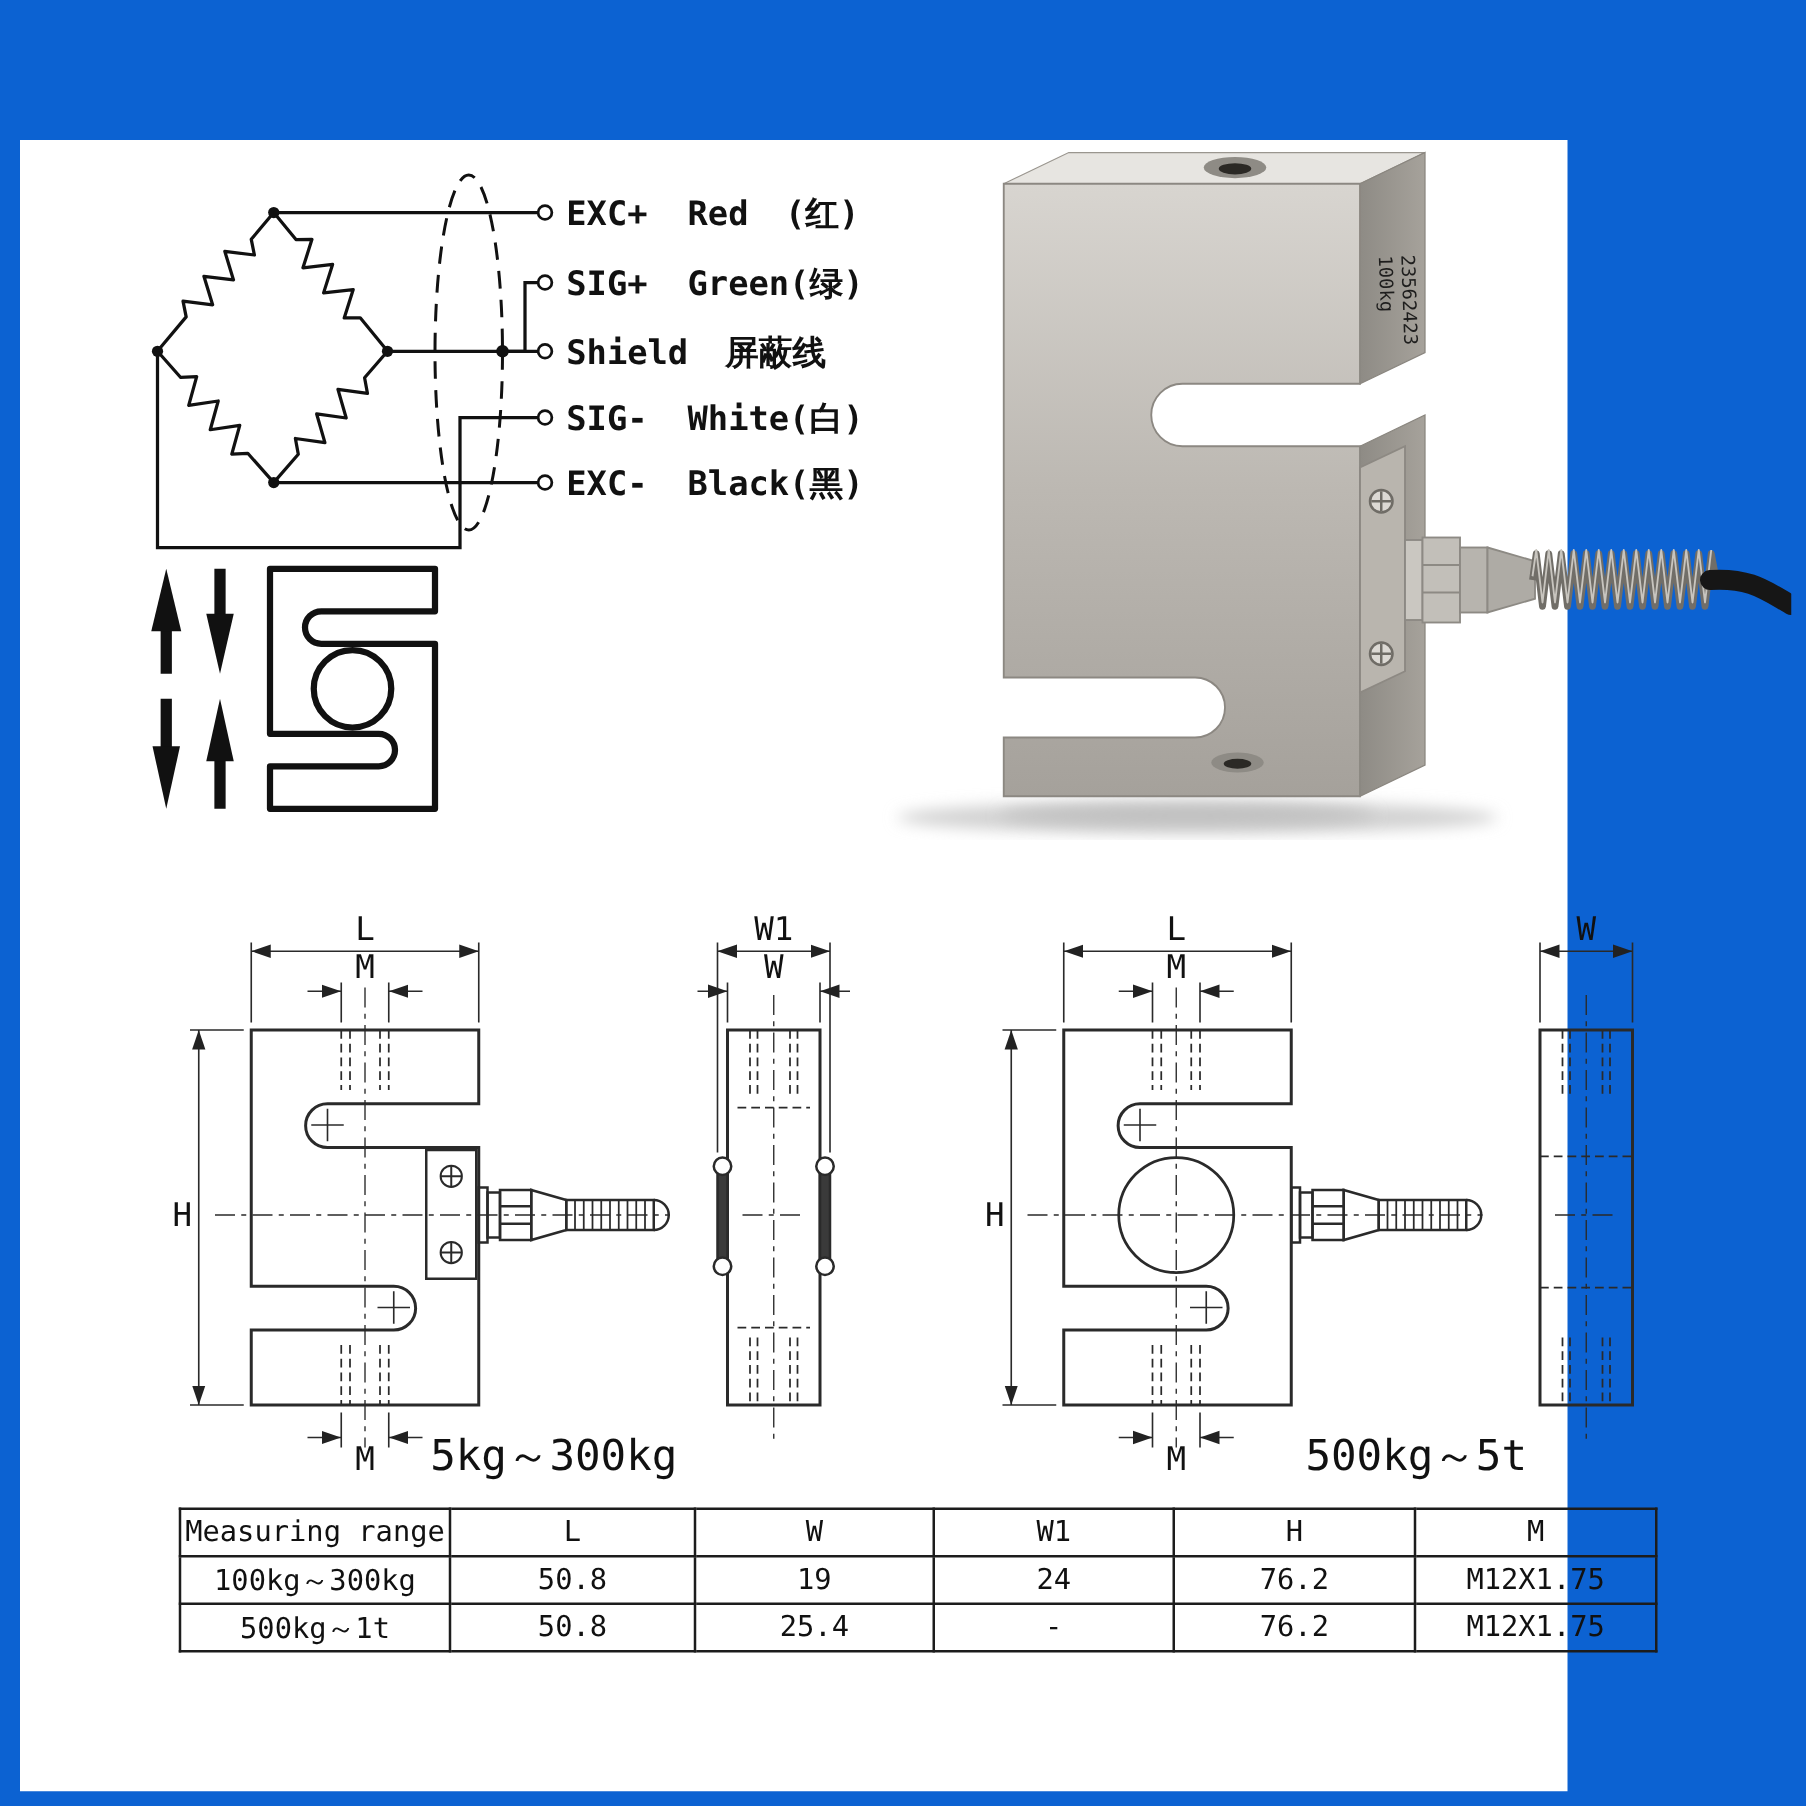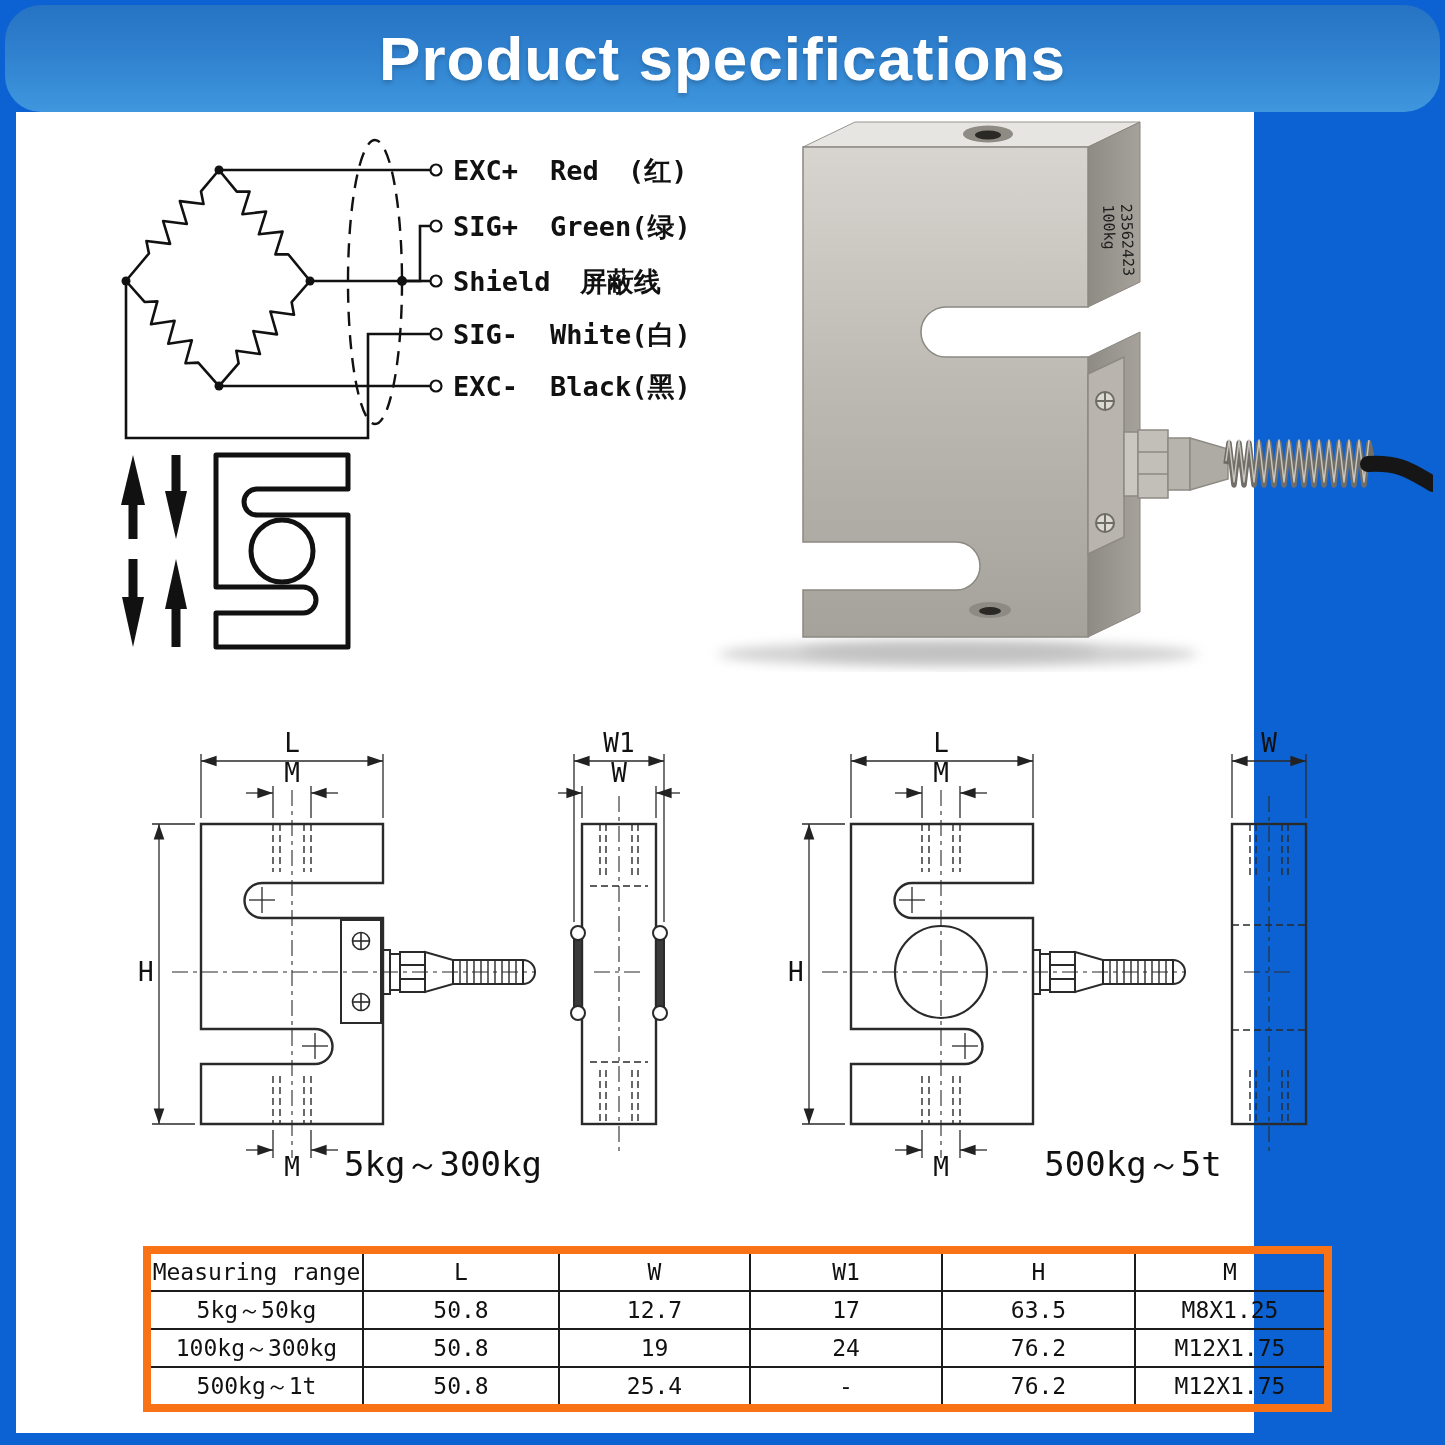--- a/index.html
+++ b/index.html
@@ -29,30 +29,27 @@
   
   table.spec{
     border-collapse:collapse;table-layout:fixed;width:1181px;
     font-family:"DejaVu Sans Mono","Liberation Mono",monospace;
     font-size:23px;color:#111;
   }
   table.spec td,table.spec th{
     border:2px solid #1c1c1c;text-align:center;height:36px;
     font-weight:normal;padding:0;white-space:nowrap;overflow:hidden;
   }
-  table.spec{border:8px solid #f97316;margin-top:40px;}
+  table.spec{border:1px solid #f97316;}
 </style>
 </head>
 <body>
 
 <div class="page">
 
-  <div class="header">
-    <h1>Product specifications</h1>
-  </div>
 
   <div class="content">
 
     <svg class="abs" style="left:72px;top:10px" width="616" height="332" viewBox="0 0 616 332">
       <defs>
         <path id="rz" d="M0,0 h28 l8,-10 l13,20 l13,-20 l13,20 l13,-20 l13,20 l8,-10 h33" fill="none" stroke="#111" stroke-width="2.6" stroke-linejoin="round"></path>
       </defs>
       <g>
         <use href="#rz" transform="translate(131,48) rotate(130)"></use>
         <use href="#rz" transform="translate(131,48) rotate(50.6)"></use>
@@ -401,28 +398,20 @@
       <tbody>
         <tr>
           <th>Measuring range</th>
           <th>L</th>
           <th>W</th>
           <th>W1</th>
           <th>H</th>
           <th>M</th>
         </tr>
         <tr>
-          <td>5kg～50kg</td>
-          <td>50.8</td>
-          <td>12.7</td>
-          <td>17</td>
-          <td>63.5</td>
-          <td>M8X1.25</td>
-        </tr>
-        <tr>
           <td>100kg～300kg</td>
           <td>50.8</td>
           <td>19</td>
           <td>24</td>
           <td>76.2</td>
           <td>M12X1.75</td>
         </tr>
         <tr>
           <td>500kg～1t</td>
           <td>50.8</td>

